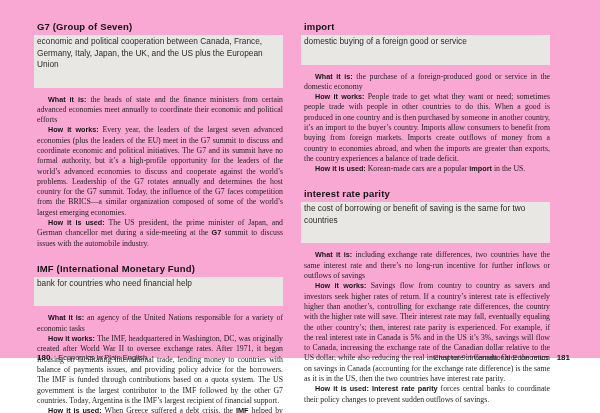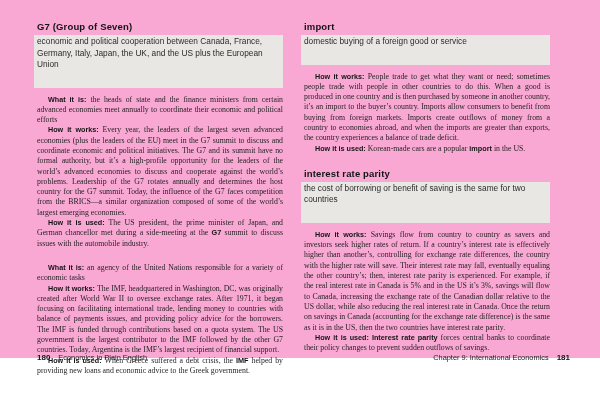--- a/index.html
+++ b/index.html
@@ -83,44 +83,48 @@
     <h2 class="term">G7 (Group of Seven)</h2>
     <div class="definition">economic and political cooperation between Canada, France, Germany, Italy, Japan, the UK, and the US plus the European Union</div>
     <div class="paragraphs">
             <p class="body-para"><span class="lead">What it is: </span><span class="body-text">the heads of state and the finance ministers from certain advanced economies meet annually to coordinate their economic and political efforts</span></p>
             <p class="body-para"><span class="lead">How it works: </span><span class="body-text">Every year, the leaders of the largest seven advanced economies (plus the leaders of the EU) meet in the G7 summit to discuss and coordinate economic and political initiatives. The G7 and its summit have no formal authority, but it’s a high-profile opportunity for the leaders of the world’s advanced economies to discuss and cooperate against the world’s problems. Leadership of the G7 rotates annually and determines the host country for the G7 summit. Today, the influence of the G7 faces competition from the BRICS—a similar organization composed of some of the world’s largest emerging economies.</span></p>
             <p class="body-para"><span class="lead">How it is used: </span><span class="body-text">The US president, the prime minister of Japan, and German chancellor met during a side-meeting at the </span><span class="bold-term">G7</span><span class="body-text"> summit to discuss issues with the automobile industry.</span></p>
           </div>
   </article>
 
   <article class="entry">
+    <h2 class="term">IMF (International Monetary Fund)</h2>
+    <div class="definition">bank for countries who need financial help</div>
     <div class="paragraphs">
             <p class="body-para"><span class="lead">What it is: </span><span class="body-text">an agency of the United Nations responsible for a variety of economic tasks</span></p>
             <p class="body-para"><span class="lead">How it works: </span><span class="body-text">The IMF, headquartered in Washington, DC, was originally created after World War II to oversee exchange rates. After 1971, it began focusing on facilitating international trade, lending money to countries with balance of payments issues, and providing policy advice for the borrowers. The IMF is funded through contributions based on a quota system. The US government is the largest contributor to the IMF followed by the other G7 countries. Today, Argentina is the IMF’s largest recipient of financial support.</span></p>
             <p class="body-para"><span class="lead">How it is used: </span><span class="body-text">When Greece suffered a debt crisis, the </span><span class="bold-term">IMF</span><span class="body-text"> helped by providing new loans and economic advice to the Greek government.</span></p>
           </div>
   </article>
 </div>
   </section>
 
   <section class="page page-right">
     <div class="entries" id="right-entries">
   <article class="entry">
     <h2 class="term">import</h2>
     <div class="definition">domestic buying of a foreign good or service</div>
     <div class="paragraphs">
+            <p class="body-para"><span class="lead">What it is: </span><span class="body-text">the purchase of a foreign-produced good or service in the domestic economy</span></p>
             <p class="body-para"><span class="lead">How it works: </span><span class="body-text">People trade to get what they want or need; sometimes people trade with people in other countries to do this. When a good is produced in one country and is then purchased by someone in another country, it’s an import to the buyer’s country. Imports allow consumers to benefit from buying from foreign markets. Imports create outflows of money from a country to economies abroad, and when the imports are greater than exports, the country experiences a balance of trade deficit.</span></p>
             <p class="body-para"><span class="lead">How it is used: </span><span class="body-text">Korean-made cars are a popular </span><span class="bold-term">import</span><span class="body-text"> in the US.</span></p>
           </div>
   </article>
 
   <article class="entry">
     <h2 class="term">interest rate parity</h2>
     <div class="definition">the cost of borrowing or benefit of saving is the same for two countries</div>
     <div class="paragraphs">
+            <p class="body-para"><span class="lead">What it is: </span><span class="body-text">including exchange rate differences, two countries have the same interest rate and there’s no long-run incentive for further inflows or outflows of savings</span></p>
             <p class="body-para"><span class="lead">How it works: </span><span class="body-text">Savings flow from country to country as savers and investors seek higher rates of return. If a country’s interest rate is effectively higher than another’s, controlling for exchange rate differences, the country with the higher rate will save. Their interest rate may fall, eventually equaling the other country’s; then, interest rate parity is experienced. For example, if the real interest rate in Canada is 5% and in the US it’s 3%, savings will flow to Canada, increasing the exchange rate of the Canadian dollar relative to the US dollar, while also reducing the real interest rate in Canada. Once the return on savings in Canada (accounting for the exchange rate difference) is the same as it is in the US, then the two countries have interest rate parity.</span></p>
             <p class="body-para"><span class="lead">How it is used: </span><span class="bold-term">Interest rate parity</span><span class="body-text"> forces central banks to coordinate their policy changes to prevent sudden outflows of savings.</span></p>
           </div>
   </article>
 </div>
   </section>
 
   <footer class="footer footer-left">
     <span class="page-num">180</span><span class="footer-title">Economics in Plain English</span>
   </footer>

